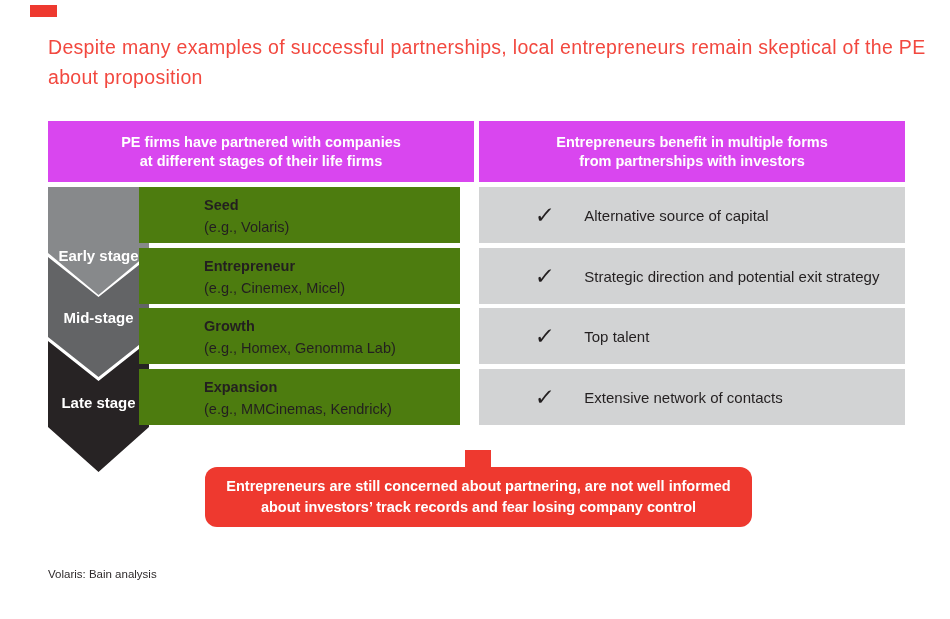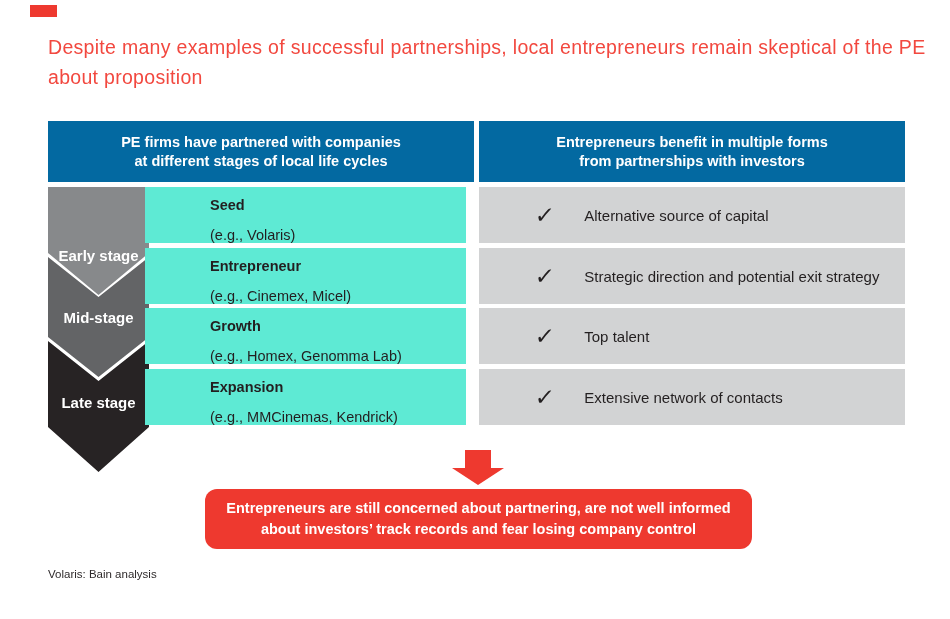--- a/index.html
+++ b/index.html
@@ -24,21 +24,21 @@
     font-weight: 400;
     letter-spacing: 0.3px;
     white-space: nowrap;
   }
   .title-line.l1 { top: 36px; }
   .title-line.l2 { top: 66px; }
 
   
   .hdr {
     top: 121px; width: 426px; height: 61px;
-    background: #0369a1;
+    background: #d946ef;
     color: #ffffff;
     display: flex; flex-direction: column;
     align-items: center; justify-content: center;
     text-align: center;
     font-size: 14.5px; font-weight: 700; line-height: 19px;
   }
   .hdr.left  { left: 48px; }
   .hdr.right { left: 479px; text-align: right; }
 
   
@@ -60,27 +60,27 @@
     position: absolute; left: 0; width: 100%; height: 18px;
     color: #ffffff; font-size: 15px; font-weight: 700;
     text-align: center; line-height: 18px;
   }
   .stage-label.s1 { top: 36px; margin-top: 24px; }
   .stage-label.s2 { top: 122px; }
   .stage-label.s3 { top: 207px; }
 
   
   .midrow {
-    left: 145px; width: 321px; height: 56px;
-    background: #5eead4;
+    left: 139px; width: 321px; height: 56px;
+    background: #4d7c0f;
     padding: 6px 10px 0 65px;
     color: #231f20;
   }
   .midrow .rtitle { font-size: 14.5px; font-weight: 700; line-height: 24px; }
-  .midrow .rexample { font-size: 14.5px; font-weight: 400; line-height: 21px; margin-top: 8px; }
+  .midrow .rexample { font-size: 14.5px; font-weight: 400; line-height: 21px; }
 
   
   .benrow {
     left: 479px; width: 426px; height: 56px;
     background: #d2d3d4;
     display: flex; align-items: center;
     color: #231f20;
   }
   .benrow .check {
     margin-left: 56px;
@@ -99,21 +99,21 @@
   .arrow-stem { left: 465px; top: 450px; width: 26px; height: 19px; background: #ee392f; }
   .arrow-head {
     left: 452px; top: 468px; width: 0; height: 0;
     border-left: 26px solid transparent;
     border-right: 26px solid transparent;
     border-top: 17px solid #ee392f;
   }
 
   
   .callout {
-    left: 205px; top: 489px; width: 547px; height: 60px;
+    left: 205px; top: 467px; width: 547px; height: 60px;
     background: #ee392f; border-radius: 12px;
     display: flex; flex-direction: column;
     align-items: center; justify-content: center;
     text-align: center;
     color: #ffffff; font-size: 14.5px; font-weight: 700; line-height: 21px;
   }
 
   
   .source { left: 48px; top: 568px; font-size: 11.5px; color: #2e2a2b; }
 </style>
@@ -122,21 +122,21 @@
 
 <div class="canvas">
 
   <div class="abs marker"></div>
 
   <div class="abs title-line l1">Despite many examples of successful partnerships, local entrepreneurs remain skeptical of the PE</div>
   <div class="abs title-line l2">about proposition</div>
 
   <div class="abs hdr left">
     <div>PE firms have partnered with companies</div>
-    <div>at different stages of local life cycles</div>
+    <div>at different stages of their life firms</div>
   </div>
 
   <div class="abs hdr right">
     <div>Entrepreneurs benefit in multiple forms</div>
     <div>from partnerships with investors</div>
   </div>
 
   <div class="abs chevcol">
     <div class="chev c1"></div>
     <div class="chev c2"></div>

